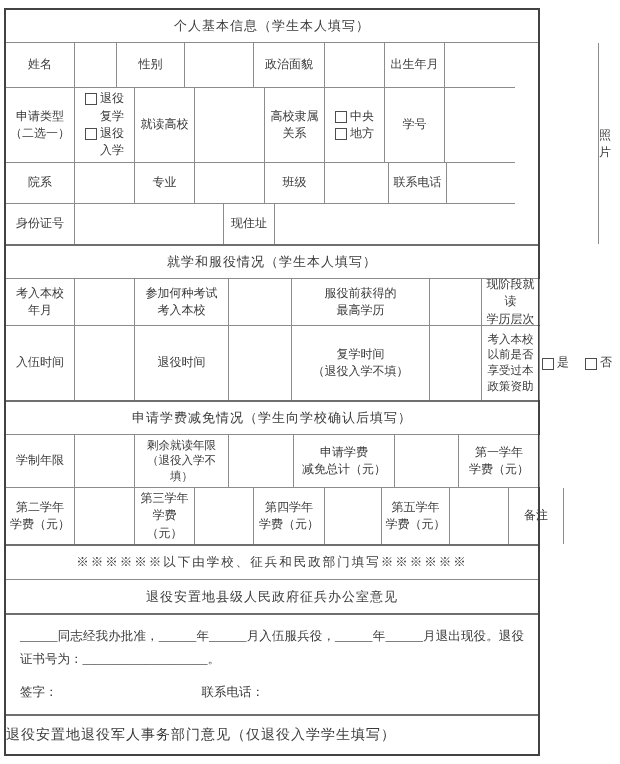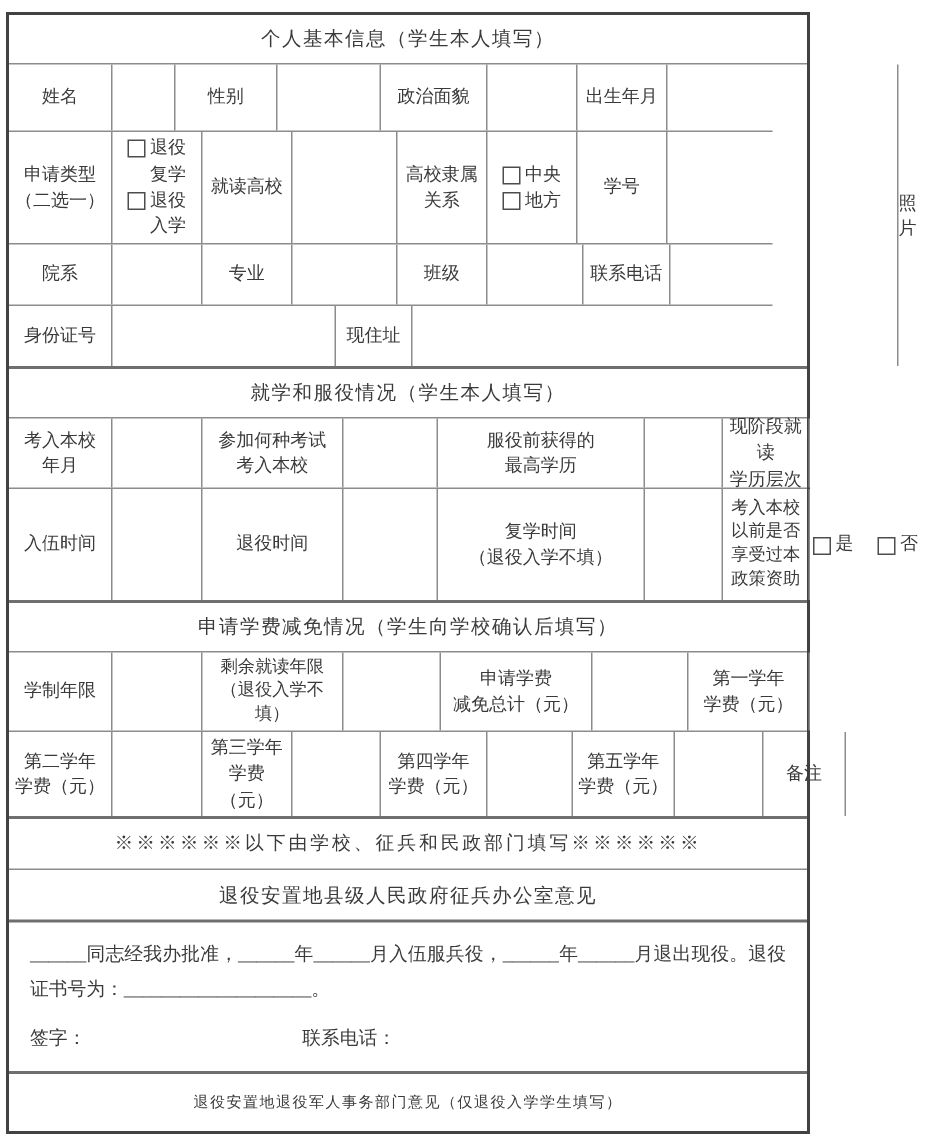--- a/index.html
+++ b/index.html
@@ -49,21 +49,21 @@
            align-items:center;justify-content:center;font-size:12.5px;letter-spacing:2px;}
   .office-title{flex:0 0 33px;border-top:1px solid var(--ln);display:flex;
            align-items:center;justify-content:center;font-size:13px;letter-spacing:1px;}
   .opinion{flex:1 1 auto;border-top:2px solid var(--ln2);
            padding:10px 14px 4px 14px;font-size:12.5px;box-sizing:border-box;}
   .statement{line-height:1.85;text-align:justify;}
   .sig-row{display:flex;margin-top:13px;}
   .sig-a{flex:0 0 36%;} .sig-b{flex:0 0 30%;} .sig-c{flex:1 1 auto;}
   .date-row{text-align:right;padding-right:26px;margin-top:8px;letter-spacing:3px;}
   .dept-title{border-top:2px solid var(--ln2);display:flex;align-items:center;
-           justify-content:center;font-size:10px;letter-spacing:1px;text-align:center;}
+           font-size:14px;letter-spacing:1px;text-align:center;}
 </style>
 </head>
 <body>
 
 <div class="form">
 
   <div class="sec-title first">
     <span>个人基本信息（学生本人填写）</span>
   </div>
 

